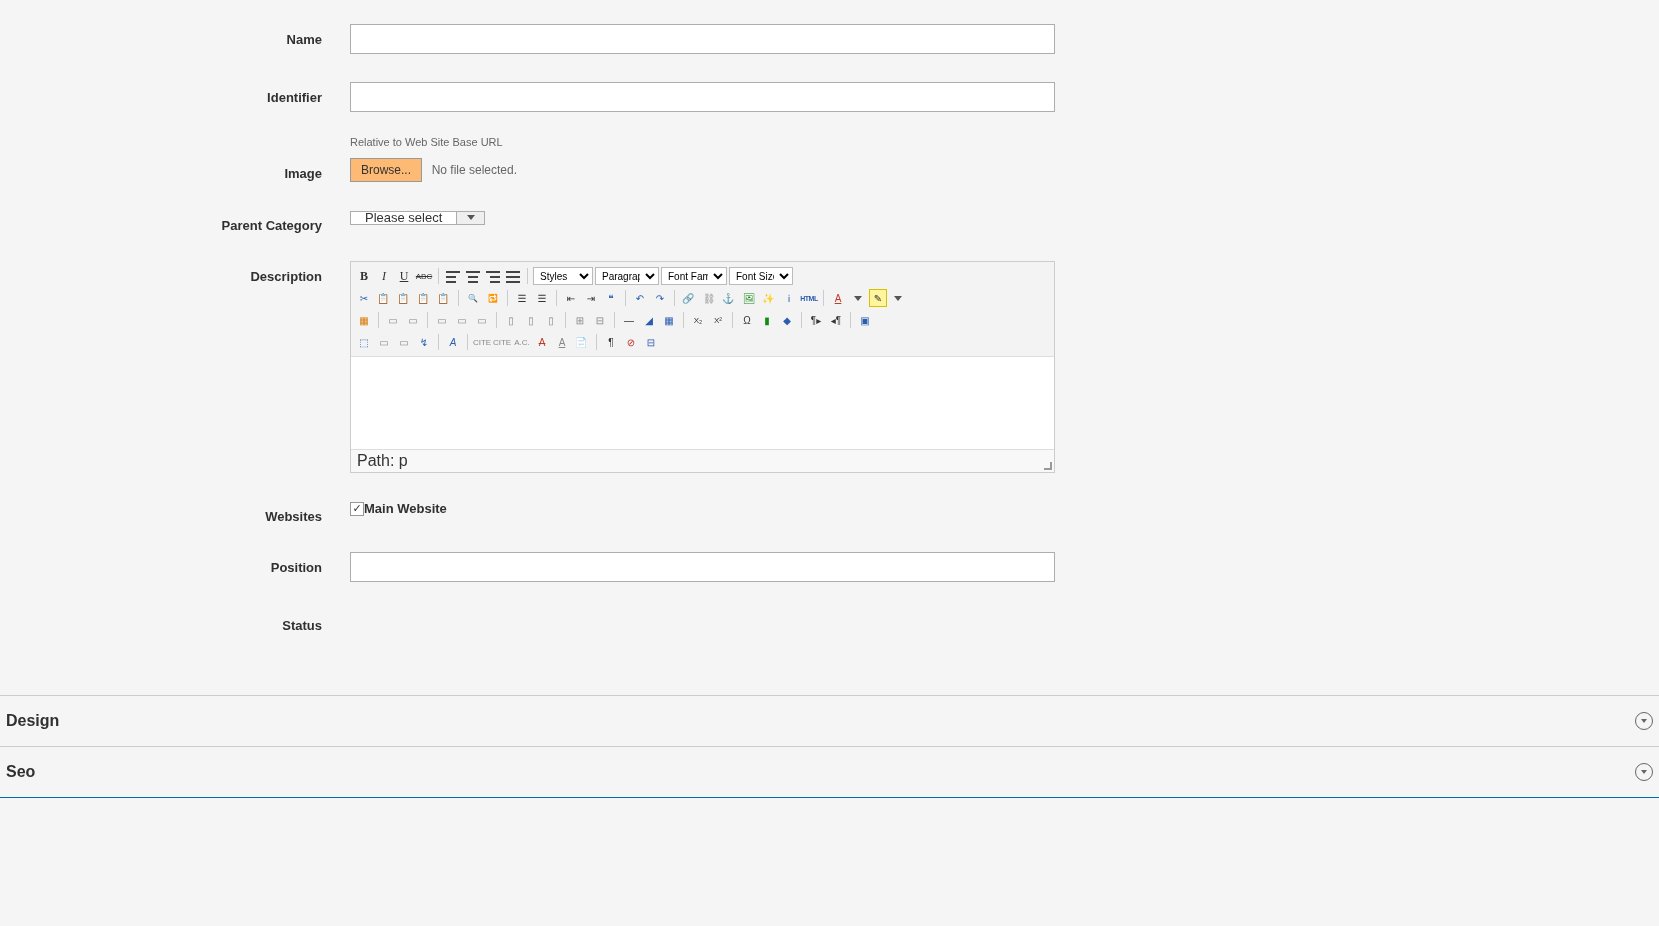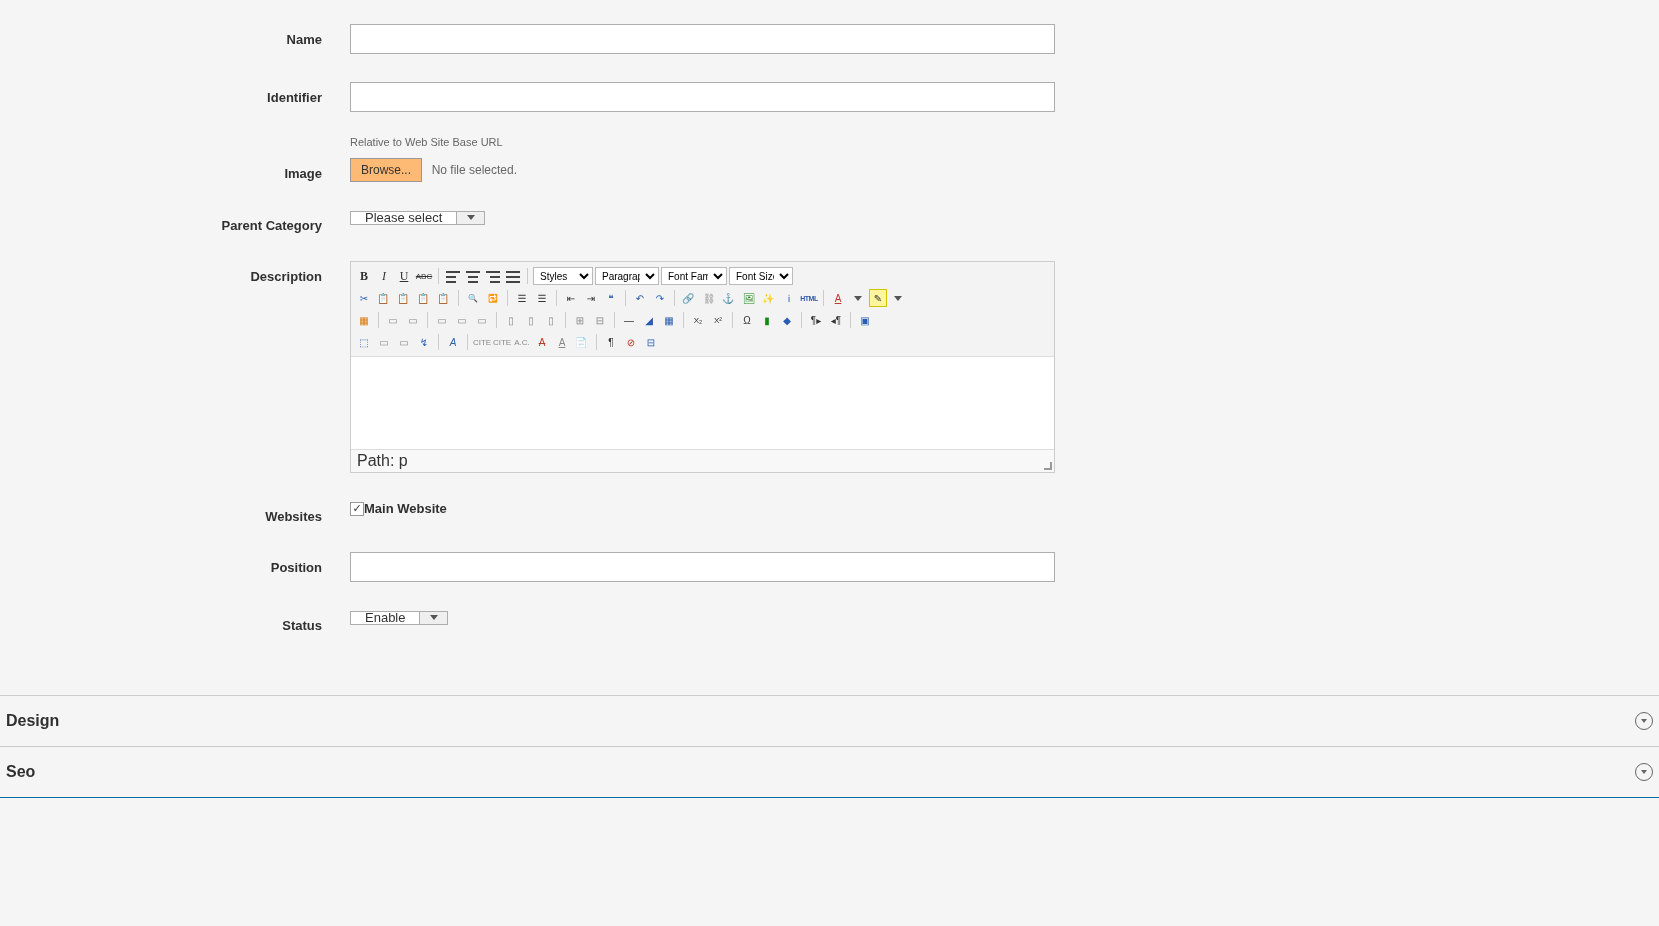--- a/index.html
+++ b/index.html
@@ -262,28 +262,20 @@
 
   <div class="form-row">
     <div class="form-label">Position</div>
     <div class="form-field">
       <input type="text" class="text-input" value="" style="">
     </div>
   </div>
 
   <div class="form-row">
     <div class="form-label">Status</div>
-    <div class="form-field">
-      <div class="select-wrap">
-        <span class="select-text">Enable</span>
-        <span class="select-caret">
-            <span class="caret-dn"></span>
-          </span>
-      </div>
-    </div>
   </div>
 
 </div>
 
 <div class="sections-wrap">
   <div class="section-header">
     <span class="section-title">Design</span>
     <span class="expand-icon"></span>
   </div>
   <div class="section-header" style="border-bottom:1px solid #0369a1;">

